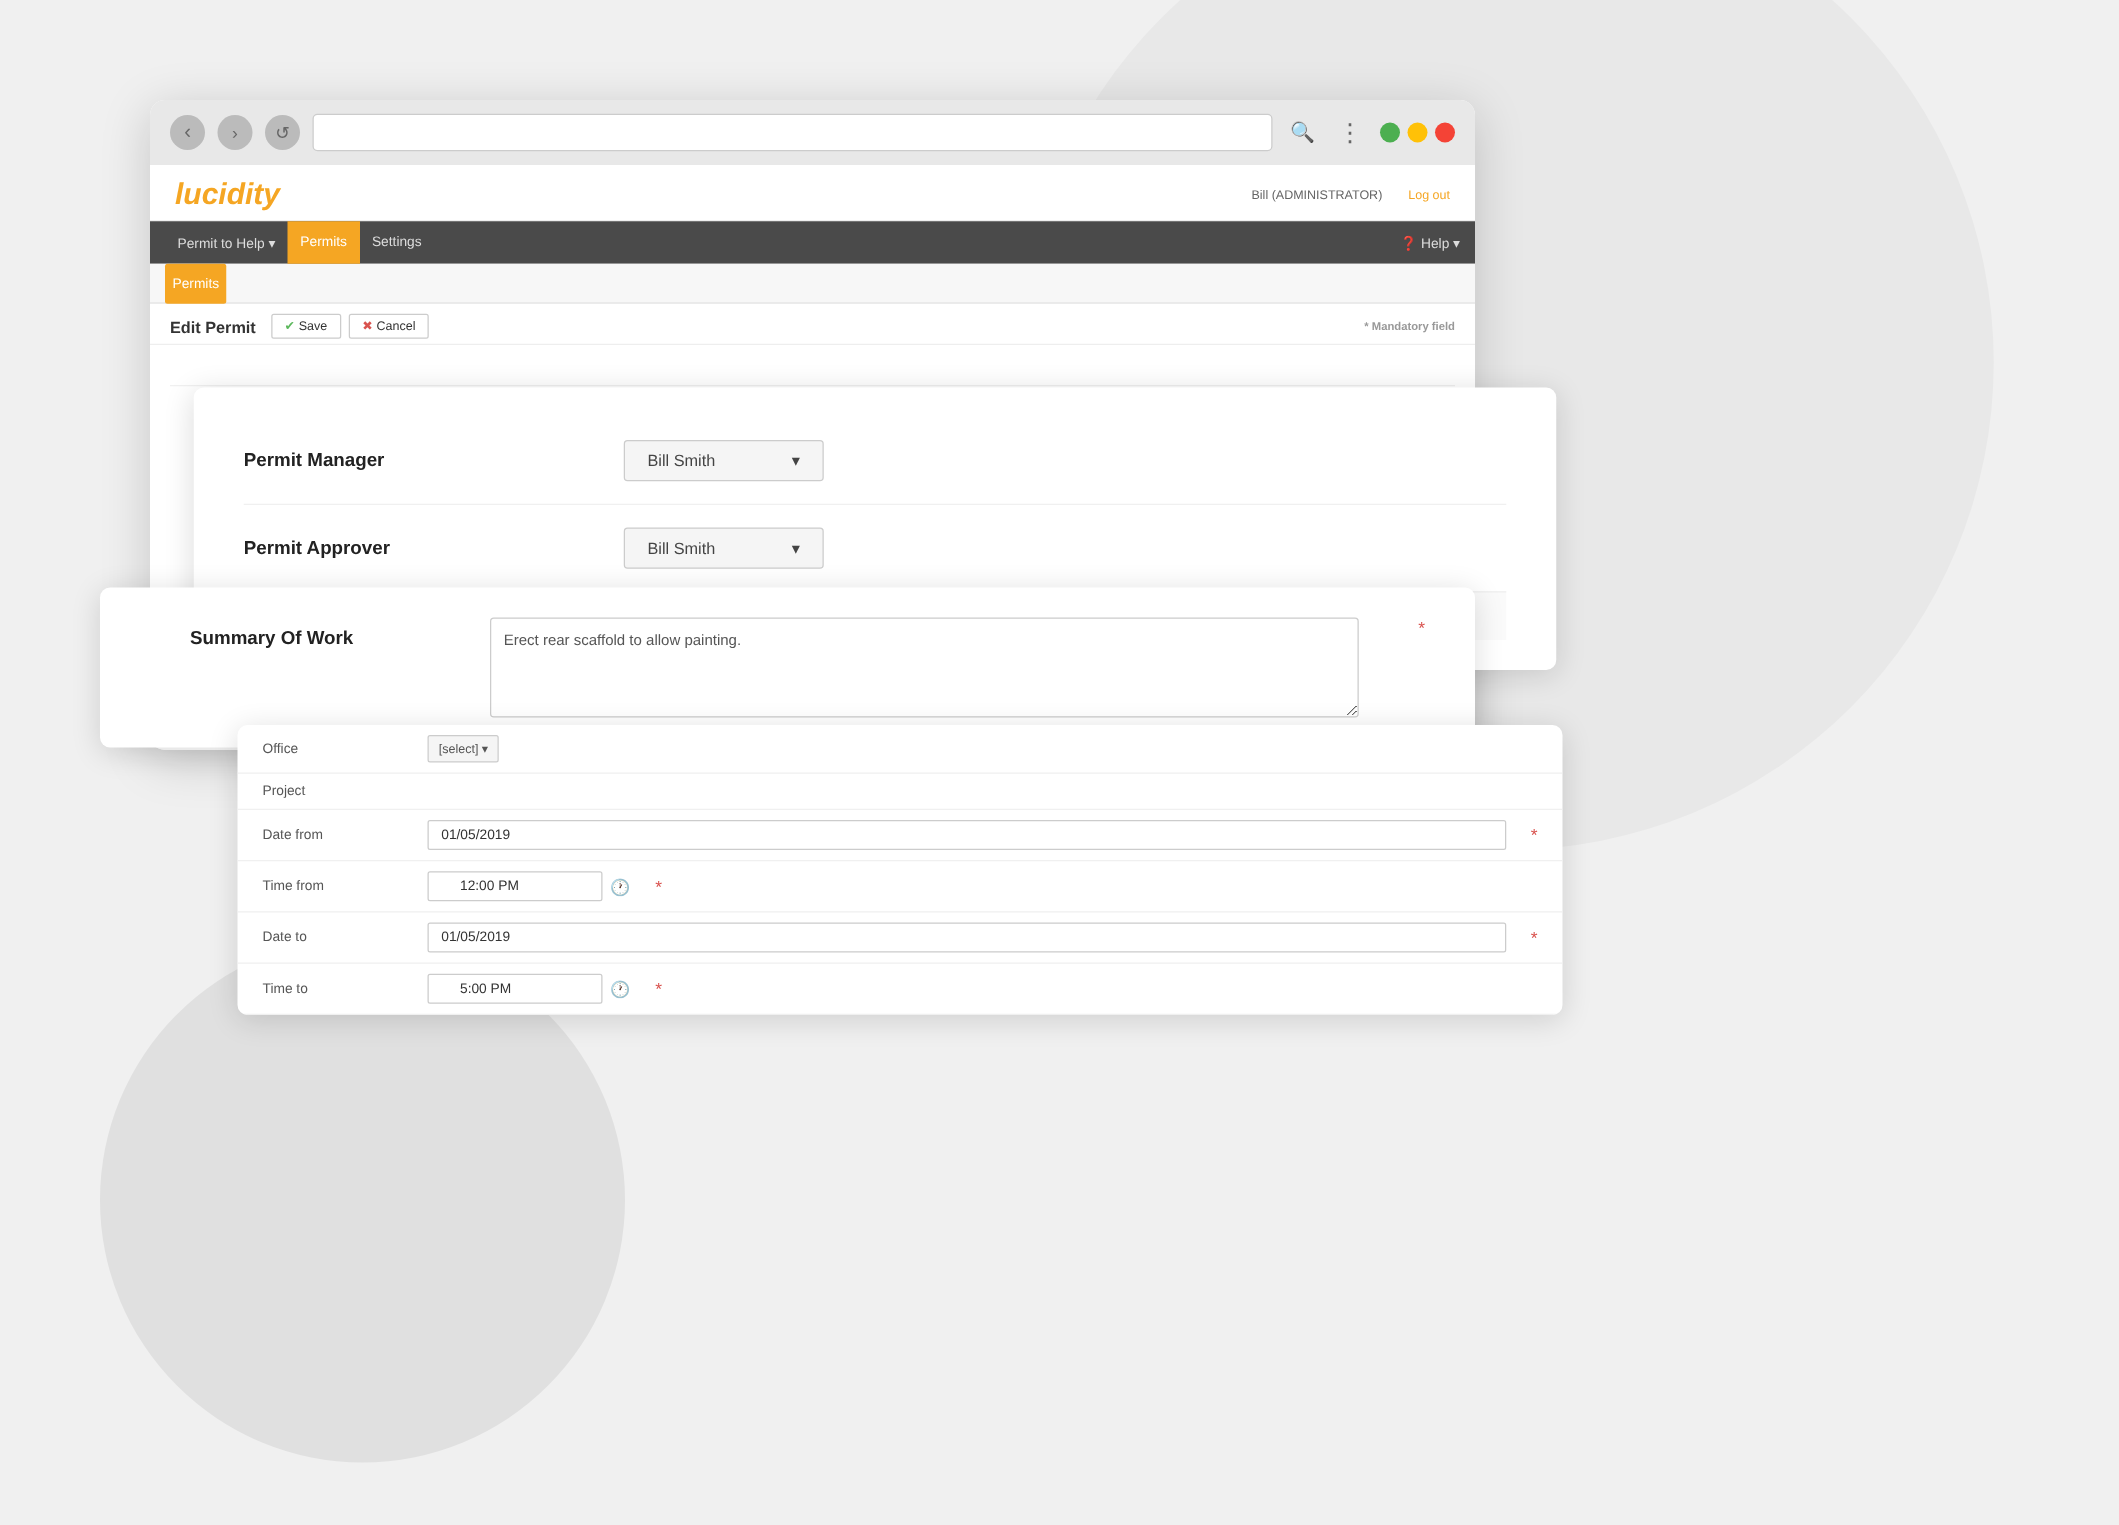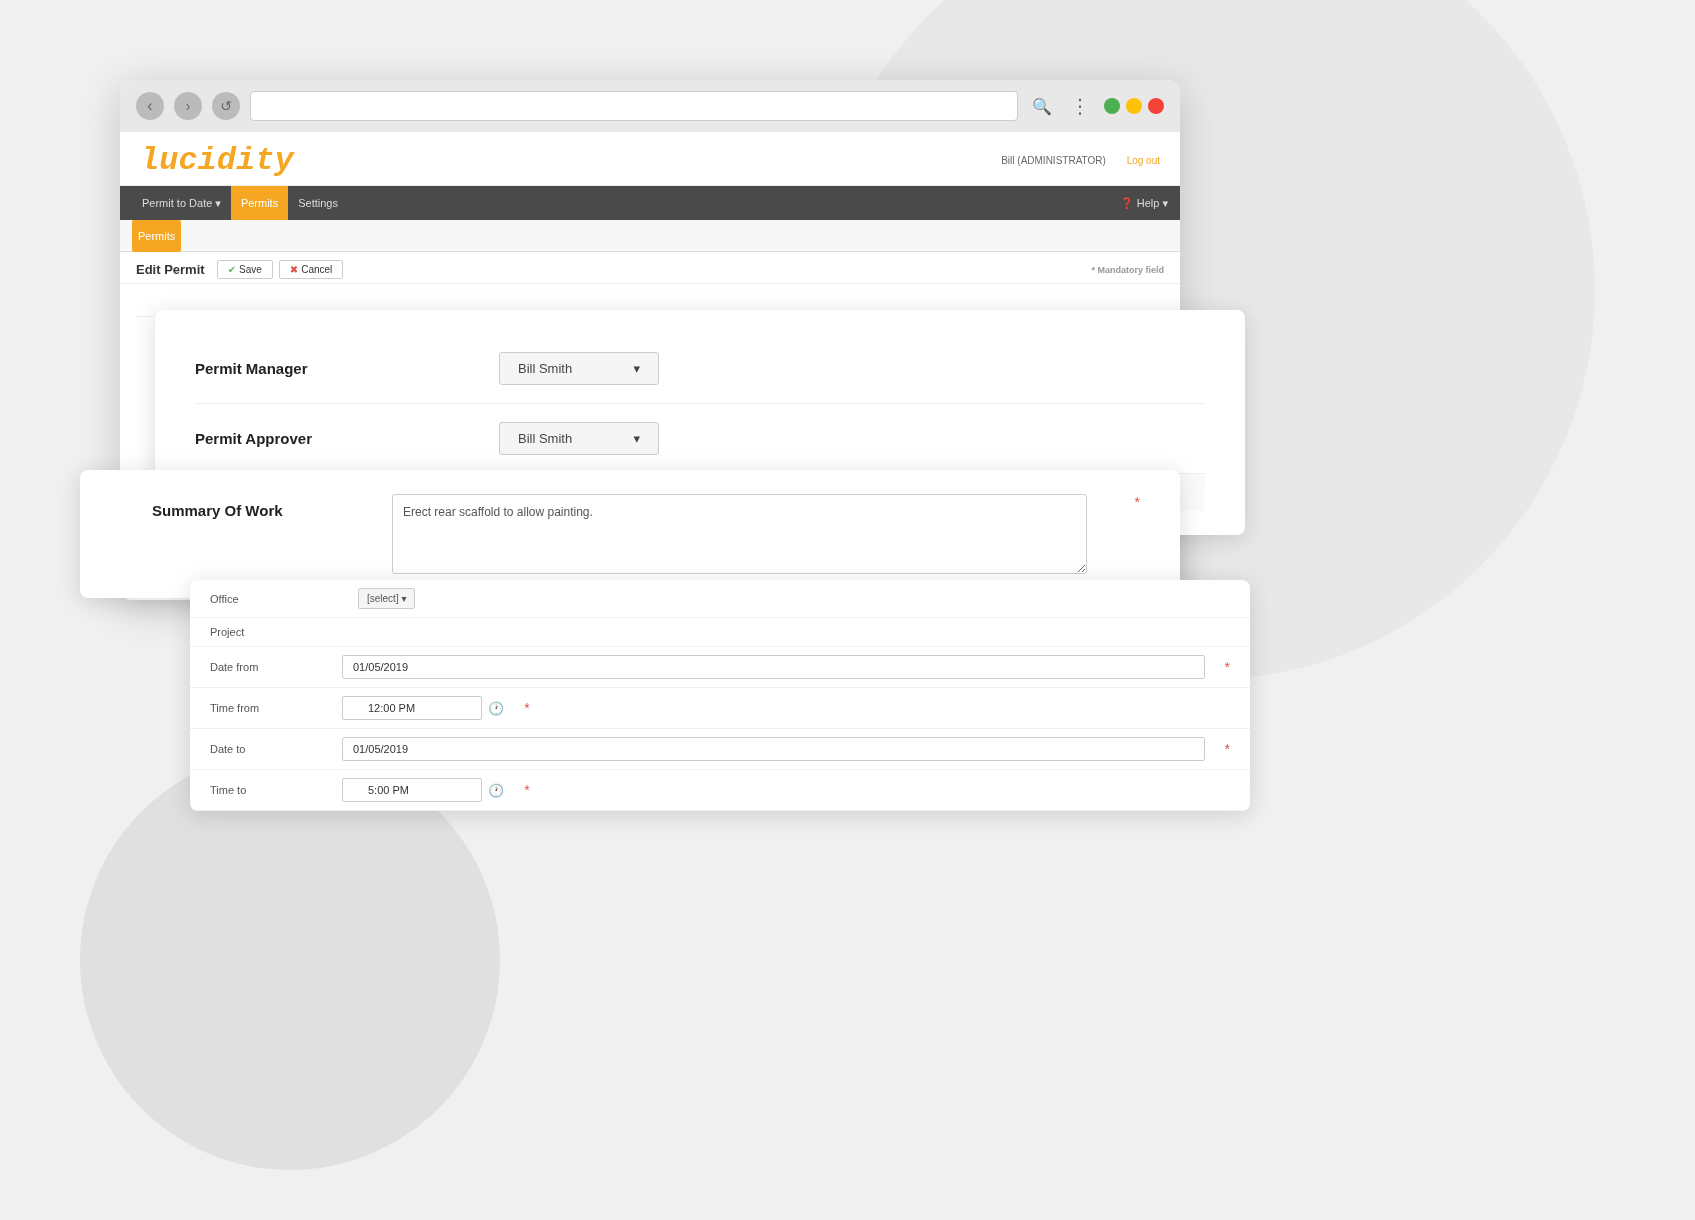--- a/index.html
+++ b/index.html
@@ -116,25 +116,24 @@
     
     .app-header {
       background: #fff;
       padding: 10px 20px 6px;
       display: flex;
       align-items: center;
       justify-content: space-between;
       border-bottom: 1px solid #eee;
     }
     .logo {
-      font-size: 32px;
+      font-size: 24px;
       font-weight: bold;
       color: #f5a623;
       font-style: italic;
-      font-family: Liberation Mono, monospace;
     }
     .header-user {
       font-size: 10px;
       color: #666;
     }
     .header-user a { color: #f5a623; text-decoration: none; margin-left: 18px; }
 
     
     .nav-bar {
       background: #4a4a4a;
@@ -410,21 +409,20 @@
       background: #f5f5f5;
       border: 1px solid #ccc;
       padding: 4px 8px;
       font-size: 10px;
       border-radius: 2px;
       cursor: pointer;
       color: #555;
       display: inline-flex;
       align-items: center;
       gap: 4px;
-      margin-left: 16px;
     }
   </style>
 </head>
 <body>
 
 <div class="bg-circle-1"></div>
 <div class="bg-circle-2"></div>
 
 <div class="browser-window">
 
@@ -446,21 +444,21 @@
 
     <div class="app-header">
       <div class="logo">lucidity</div>
       <div class="header-user">
         <span>Bill (ADMINISTRATOR)</span>
         <a>Log out</a>
       </div>
     </div>
 
     <div class="nav-bar">
-      <div class="nav-item">Permit to Date ▾</div>
+      <div class="nav-item">Permit to Help ▾</div>
       <div class="nav-item active">Permits</div>
       <div class="nav-item">Settings</div>
       <div class="nav-help">❓ Help ▾</div>
     </div>
 
     <div class="sub-nav">
       <div class="sub-nav-item active">Permits</div>
     </div>
 
     <div class="page-header">

